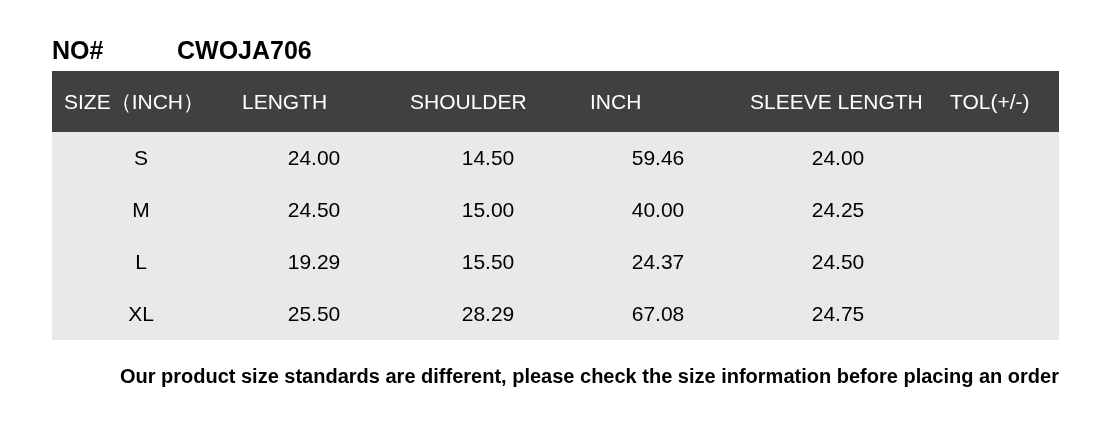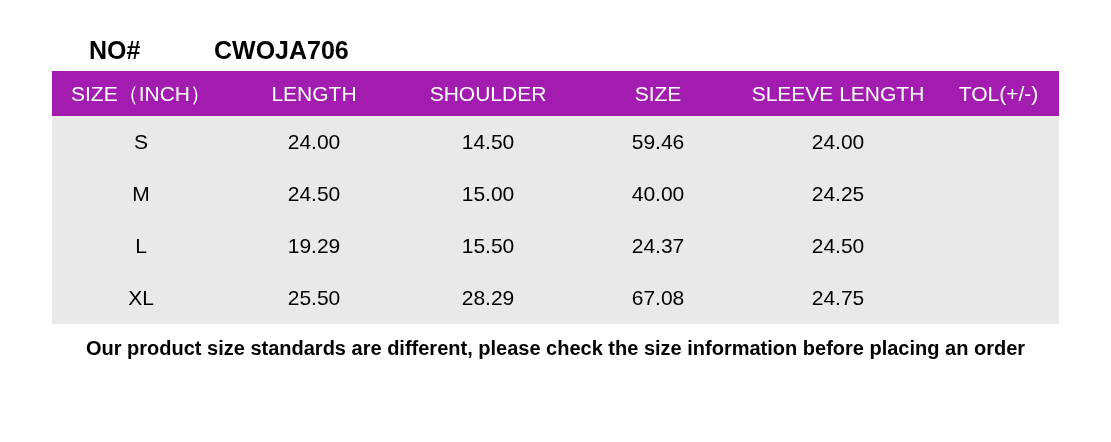--- a/index.html
+++ b/index.html
@@ -19,47 +19,46 @@
     width: 1111px;
     height: 442px;
     box-sizing: border-box;
     padding: 0 52px;
   }
   .no-row {
     display: flex;
     align-items: baseline;
     padding-top: 36px;
     padding-bottom: 6px;
-    margin-left: 37px;
   }
   .no-label {
     font-size: 25px;
     font-weight: bold;
     letter-spacing: 0px;
     width: 125px;
   }
   .no-value {
     font-size: 25px;
     font-weight: bold;
     letter-spacing: 0px;
     text-align: right;
   }
   table.size-table {
     width: 1007px;
     border-collapse: collapse;
     table-layout: fixed;
   }
   table.size-table thead th {
-    background: #a21caf;
+    background: #404040;
     color: #ffffff;
     font-size: 21px;
     font-weight: normal;
     height: 37px;
-    padding: 4px;
-    text-align: center;
+    padding: 12px;
+    text-align: left;
     vertical-align: middle;
   }
   thead th.col-size {
     text-align: left;
     padding-left: 2px;
   }
   thead th.col-tol {
     text-align: right;
     padding-right: 6px;
   }
@@ -78,22 +77,22 @@
   col.c-size     { width: 178px; }
   col.c-length   { width: 168px; }
   col.c-shoulder { width: 180px; }
   col.c-bust     { width: 160px; }
   col.c-sleeve   { width: 200px; }
   col.c-tol      { width: 121px; }
 
   .footnote {
     font-size: 20px;
     font-weight: bold;
-    text-align: center;
-    padding-top: 13px;
+    text-align: right;
+    padding-top: 25px;
     letter-spacing: 0px;
     white-space: nowrap;
   }
 </style>
 </head>
 <body>
 
 <div class="page">
 
   <div class="no-row">
@@ -108,21 +107,21 @@
       <col class="c-shoulder">
       <col class="c-bust">
       <col class="c-sleeve">
       <col class="c-tol">
     </colgroup>
     <thead>
       <tr>
         <th class="col-size">SIZE（INCH）</th>
         <th>LENGTH</th>
         <th>SHOULDER</th>
-        <th>SIZE</th>
+        <th>INCH</th>
         <th>SLEEVE LENGTH</th>
         <th class="col-tol">TOL(+/-)</th>
       </tr>
     </thead>
     <tbody>
       <tr class="shaded">
         <td>S</td>
         <td>24.00</td>
         <td>14.50</td>
         <td>59.46</td>

